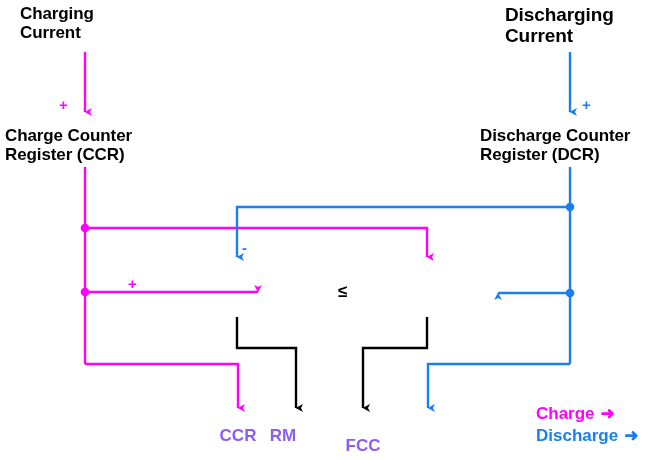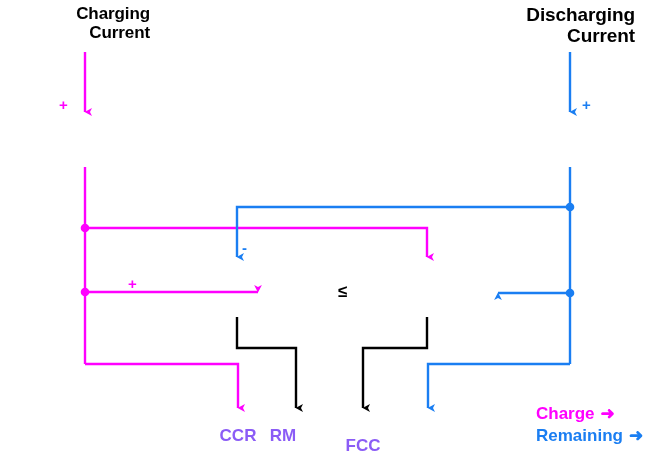--- a/index.html
+++ b/index.html
@@ -22,21 +22,21 @@
     width: 670px;
     height: 460px;
   }
   .lbl {
     position: absolute;
     font-family: "Liberation Sans", sans-serif;
     font-weight: bold;
     color: #000000;
     white-space: pre;
     line-height: 1.12;
-    text-align: right;
+    text-align: left;
     letter-spacing: -0.1px;
   }
   .lbl-2line { white-space: pre-line; }
   .sign {
     position: absolute;
     font-family: "Liberation Sans", sans-serif;
     font-weight: bold;
     font-size: 15px;
     line-height: 1;
   }
@@ -131,21 +131,25 @@
       <path d="M427,317 L427,348 L363,348 L363,408" marker-end="url(#ah-black)"></path>
     </g>
   </svg>
 
   <div class="lbl lbl-2line" style="left:20px; top:4px; width:130px; font-size:17px;">Charging
 Current</div>
 
   <div class="lbl lbl-2line" style="left:505px; top:4px; width:130px; font-size:19px;">Discharging
 Current</div>
 
+  <div class="lbl lbl-2line" style="left:5px; top:126px; width:160px; font-size:17px;">Charge Counter
+Register (CCR)</div>
 
+  <div class="lbl lbl-2line" style="left:480px; top:126px; width:180px; font-size:17px;">Discharge Counter
+Register (DCR)</div>
 
 
 
   <div class="cmp" style="left:338px; top:282px;">≤</div>
 
   <div class="sign plus-charge" style="left:59px; top:97px;">+</div>
 
   <div class="sign plus-discharge" style="left:582px; top:97px;">+</div>
 
   <div class="sign minus-discharge" style="left:242px; top:240px;">-</div>
@@ -154,16 +158,16 @@
 
   <div class="out-lbl" style="left:208px; top:426px; width:60px;">CCR</div>
   <div class="out-lbl" style="left:253px; top:426px; width:60px;">RM</div>
   <div class="out-lbl" style="left:333px; top:436px; width:60px;">FCC</div>
   <div class="out-lbl" style="left:398px; top:426px; width:60px;margin-top:44px;">DCR</div>
 
   <div class="legend-row legend-charge" style="left:497px; top:405px;">
     <span>Charge</span><span class="legend-arrow" style="margin-left:6px;">➜</span>
   </div>
   <div class="legend-row legend-discharge" style="left:497px; top:427px;">
-    <span>Remaining</span><span class="legend-arrow" style="margin-left:6px;">➜</span>
+    <span>Discharge</span><span class="legend-arrow" style="margin-left:6px;">➜</span>
   </div>
 
 </div>
 
 </body></html>

